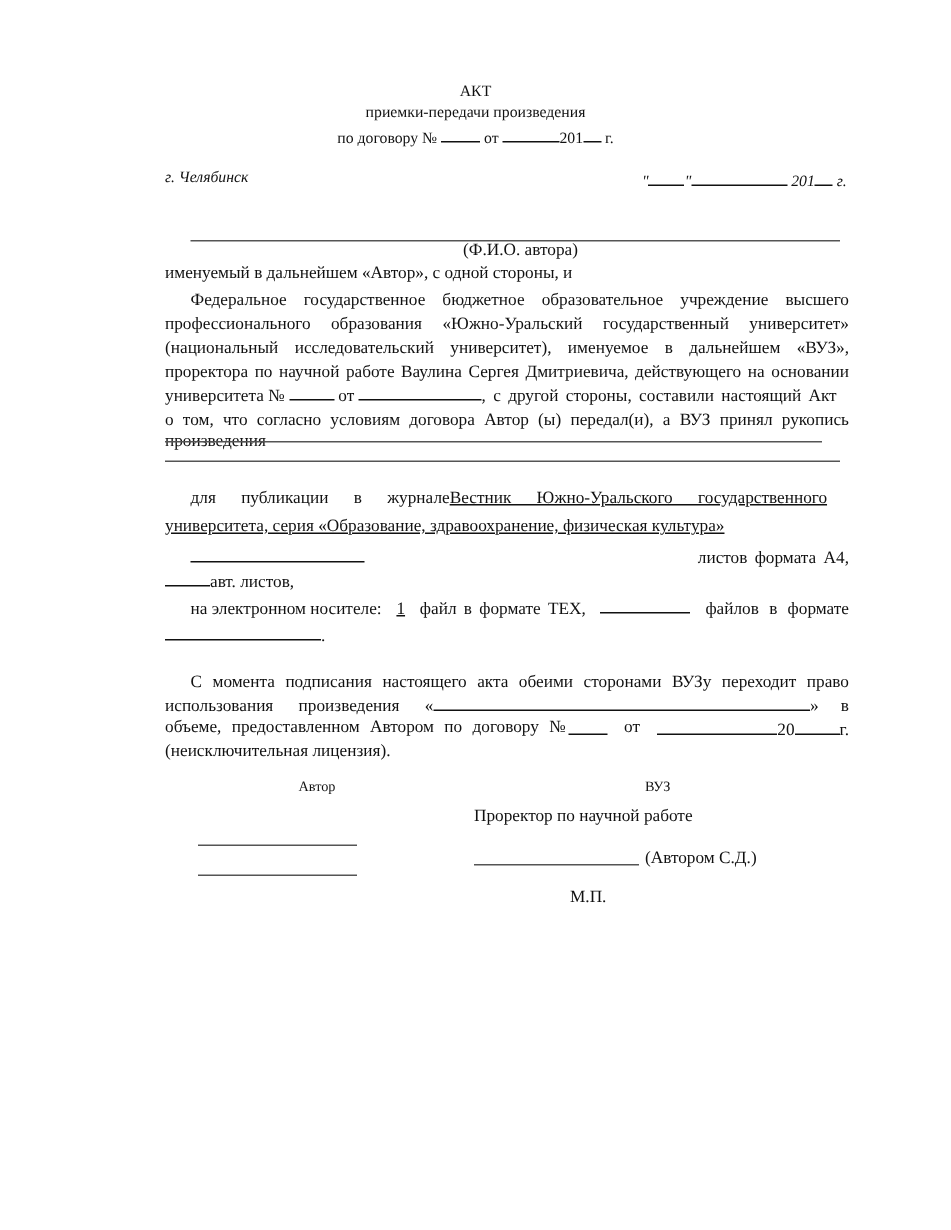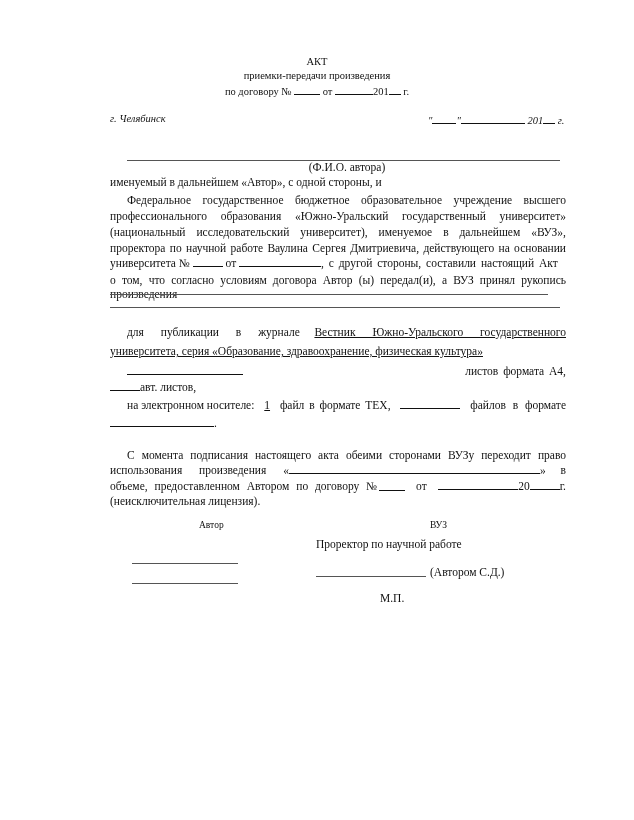--- a/index.html
+++ b/index.html
@@ -47,21 +47,21 @@
   <span>университета №</span>
   <span class="bold-blank" style="width:30px"></span>
   <span>от</span>
   <span class="bold-blank" style="width:82px"></span><span style="word-spacing:2px">, с другой стороны, составили настоящий Акт</span>
 </div>
 <div class="just" style="top:272px;">о том, что согласно условиям договора Автор (ы) передал(и), а ВУЗ принял рукопись</div>
 <div class="abs t12" style="left:110px;top:288px;">произведения</div>
 <div class="hr" style="left:110px;width:438px;top:294px;"></div>
 <div class="hr" style="left:110px;width:450px;top:307px;"></div>
 
-<div class="abs t12" style="left:127px;top:326px;width:439px;display:flex;justify-content:space-between;">
+<div class="abs t12" style="left:127px;top:326px;width:439px;display:flex;">
   <span style="word-spacing:14px">для публикации в журнале</span>
   <span class="u" style="word-spacing:14px">Вестник Южно-Уральского государственного</span>
 </div>
 <div class="abs t12 u" style="left:110px;top:345px;">университета, серия «Образование, здравоохранение, физическая культура»</div>
 
 <div class="abs t12" style="left:127px;top:364px;width:439px;display:flex;justify-content:space-between;align-items:baseline;">
   <span class="blank" style="width:116px"></span>
   <span style="word-spacing:2px">листов формата А4,</span>
 </div>
 <div class="abs t12" style="left:110px;top:380px;">
@@ -78,21 +78,21 @@
 <div class="abs t12" style="left:110px;top:416px;">
   <span class="blank" style="width:104px"></span><span>.</span>
 </div>
 
 <div class="just" style="top:447px;left:127px;width:439px;">С момента подписания настоящего акта обеими сторонами ВУЗу переходит право</div>
 <div class="abs t12" style="left:110px;top:463px;width:456px;display:flex;justify-content:space-between;align-items:baseline;">
   <span style="word-spacing:14px">использования произведения «</span>
   <span class="blank" style="width:262px"></span>
   <span style="word-spacing:12px">» в</span>
 </div>
-<div class="abs t12" style="left:110px;top:479px;width:456px;display:flex;justify-content:space-between;align-items:center;">
+<div class="abs t12" style="left:110px;top:479px;width:456px;display:flex;justify-content:space-between;align-items:flex-start;">
   <span style="word-spacing:4px">объеме, предоставленном Автором по договору №</span>
     <span class="blank" style="width:26px;margin-left:-10px"></span>
   <span>от</span>
   <span style="display:flex;align-items:baseline;">
     <span class="blank" style="width:80px"></span>
       <span>20</span>
       <span class="blank" style="width:30px"></span>
       <span>г.</span>
   </span>
 </div>

